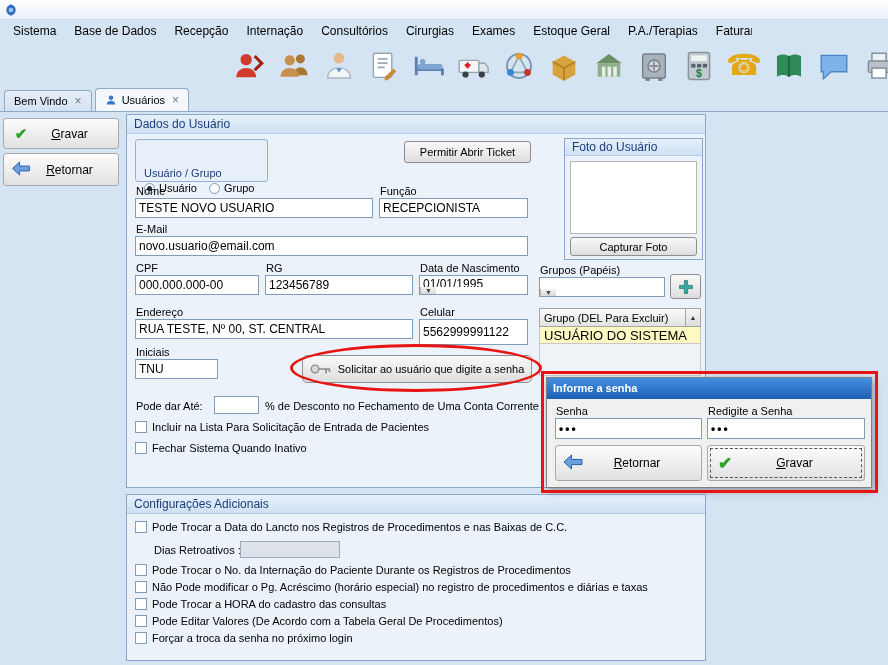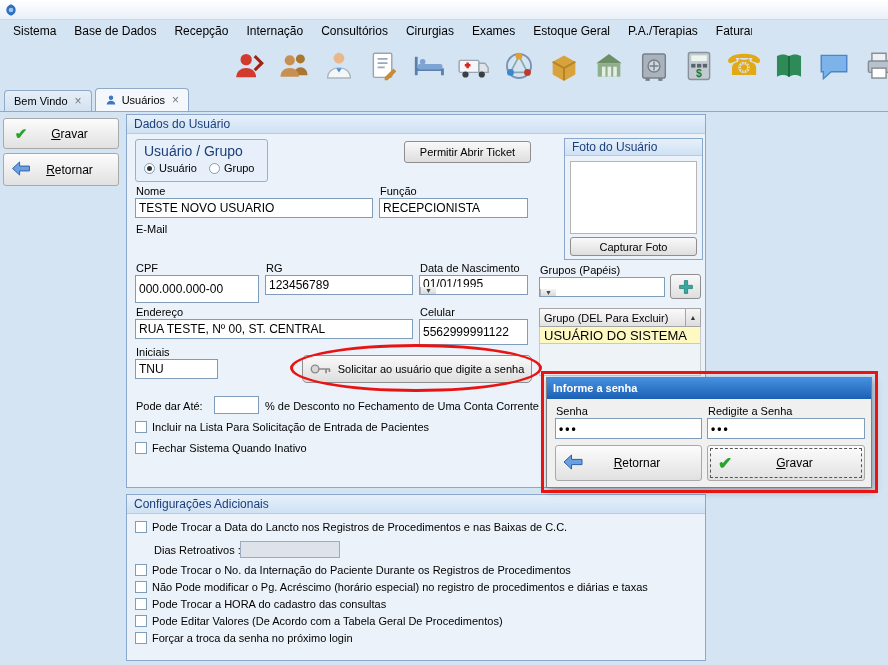--- a/index.html
+++ b/index.html
@@ -27,21 +27,21 @@
   .btn .ico { width:24px; text-align:center; margin-left:5px; flex:0 0 24px; }
   .btn .btn-label { flex:1; text-align:center; margin-right:12px; display:block; }
   .btn .btn-label::first-letter { text-decoration:underline; }
   .check-glyph { color:#28a428; font-size:15px; font-weight:bold; }
   .btn2 { position:absolute; display:flex; align-items:center; justify-content:center; gap:6px; background:linear-gradient(#f9f9f9,#dedede); border:1px solid #8e8e8e; border-radius:3px; font-size:11px; }
   .focus-dashed { outline:1px dashed #555; outline-offset:-4px; }
   
   .panel { position:absolute; background:#ecf2f9; border:1px solid #89a8cc; }
   .panel-hd { height:19px; background:linear-gradient(#e6f0fb,#cfe1f3); border-bottom:1px solid #b3cbe4; color:#1c3e7a; font-size:12px; line-height:18px; padding-left:7px; }
   .grpbox { position:absolute; border:1px solid #93b1d4; border-radius:3px; background:#e7f0fa; }
-  .grp-title { color:#1c3e7a; font-size:14px; padding:3px 0 0 8px; }
+  .grp-title { color:#1c3e7a; font-size:11px; padding:3px 0 0 8px;margin-top:24px; }
   .label { position:absolute; font-size:11px; white-space:nowrap; }
   .tb { position:absolute; border:1px solid #7f9db9; background:#fff; font:12px "Liberation Sans",sans-serif; padding:0 3px; }
   .tb.dots { font-weight:bold; letter-spacing:2px; }
   .tb.disabled { background:#dde3e9; border-color:#9aacbe; }
   .combo { position:absolute; border:1px solid #7f9db9; background:#fff; display:flex;flex-direction:column; }
   .combo .val { flex:1; font-size:12px; padding:1px 3px; white-space:nowrap; overflow:hidden; }
   .combo .dd { width:16px; background:linear-gradient(#f4f4f4,#d9d9d9); border-left:1px solid #b5b5b5; display:flex; align-items:center; justify-content:center; font-size:7px; color:#444; }
   
   .radio-row { display:flex; align-items:center; gap:4px; font-size:11px;text-align:right; }
   .radio { width:11px; height:11px; border:1px solid #7f9db9; border-radius:50%; background:#fff; position:relative; flex:0 0 11px; }
@@ -258,23 +258,24 @@
         <span>Capturar Foto</span>
       </div>
     </div>
 
     <span class="label" style="left:9px;top:70px">Nome</span>
     <input class="tb" style="left: 8px; top: 83px; width: 238px; height: 20px;" value="TESTE NOVO USUARIO">
     <span class="label" style="left:253px;top:70px">Função</span>
     <input class="tb" style="left: 252px; top: 83px; width: 149px; height: 20px;" value="RECEPCIONISTA">
 
     <span class="label" style="left:9px;top:108px">E-Mail</span>
+    <input class="tb" style="left: 8px; top: 121px; width: 393px; height: 20px;" value="novo.usuario@email.com">
 
     <span class="label" style="left:9px;top:147px">CPF</span>
-    <input class="tb" style="left: 8px; top: 160px; width: 124px; height: 28px;" value="000.000.000-00">
+    <input class="tb" style="left: 8px; top: 160px; width: 124px; height: 20px;" value="000.000.000-00">
     <span class="label" style="left:139px;top:147px">RG</span>
     <input class="tb" style="left: 138px; top: 160px; width: 148px; height: 20px;" value="123456789">
     <span class="label" style="left:293px;top:147px">Data de Nascimento</span>
     <div class="combo" style="left:292px;top:160px;width:109px;height:20px">
       <span class="val">01/01/1995</span>
       <span class="dd">▼</span>
     </div>
 
     <span class="label" style="left:413px;top:149px">Grupos (Papéis)</span>
     <div class="combo" style="left:412px;top:162px;width:126px;height:20px">

